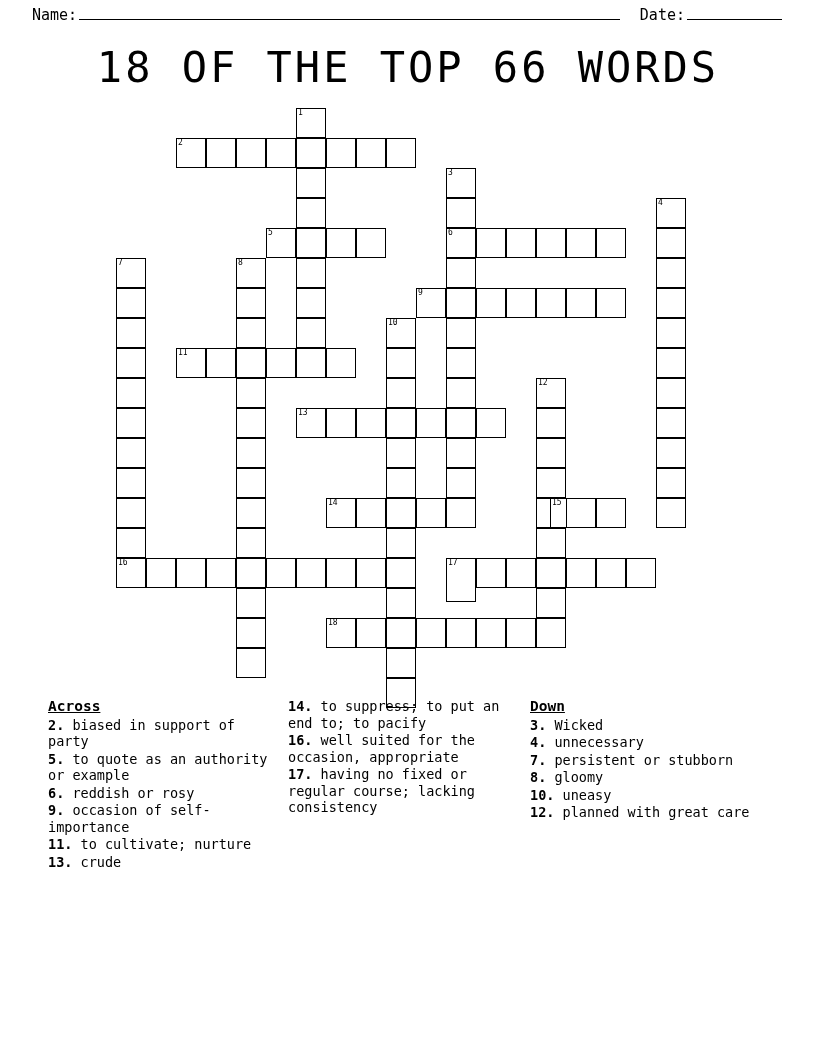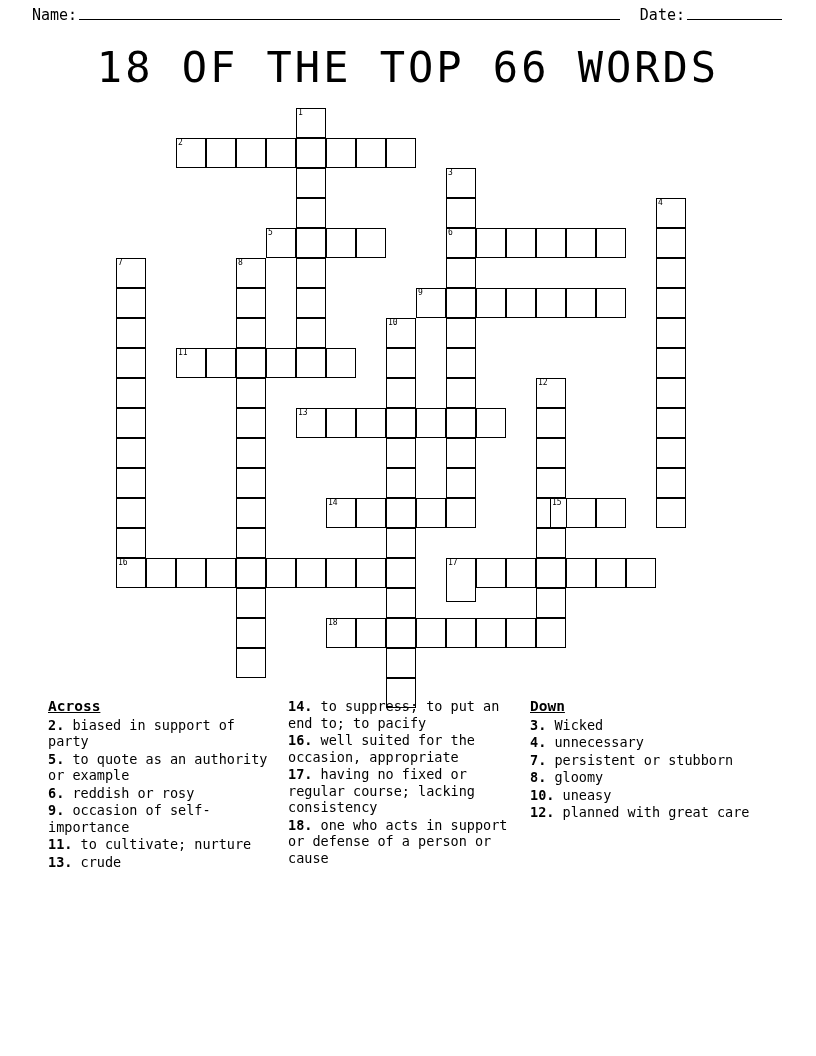--- a/index.html
+++ b/index.html
@@ -310,21 +310,20 @@
       <p class="clue"><b>6.</b> <span>reddish or rosy</span></p>
       <p class="clue"><b>9.</b> <span>occasion of self-importance</span></p>
       <p class="clue"><b>11.</b> <span>to cultivate; nurture</span></p>
       <p class="clue"><b>13.</b> <span>crude</span></p>
     </div>
 
     <div class="clue-col col2">
       <p class="clue"><b>14.</b> <span>to suppress; to put an end to; to pacify</span></p>
       <p class="clue"><b>16.</b> <span>well suited for the occasion, appropriate</span></p>
       <p class="clue"><b>17.</b> <span>having no fixed or regular course; lacking consistency</span></p>
-      <p class="clue"><b>18.</b> <span>one who acts in support or defense of a person or cause</span></p>
     </div>
 
     <div class="clue-col col3">
       <span class="clues-heading">Down</span>
       <p class="clue"><b>3.</b> <span>Wicked</span></p>
       <p class="clue"><b>4.</b> <span>unnecessary</span></p>
       <p class="clue"><b>7.</b> <span>persistent or stubborn</span></p>
       <p class="clue"><b>8.</b> <span>gloomy</span></p>
       <p class="clue"><b>10.</b> <span>uneasy</span></p>
       <p class="clue"><b>12.</b> <span>planned with great care</span></p>

